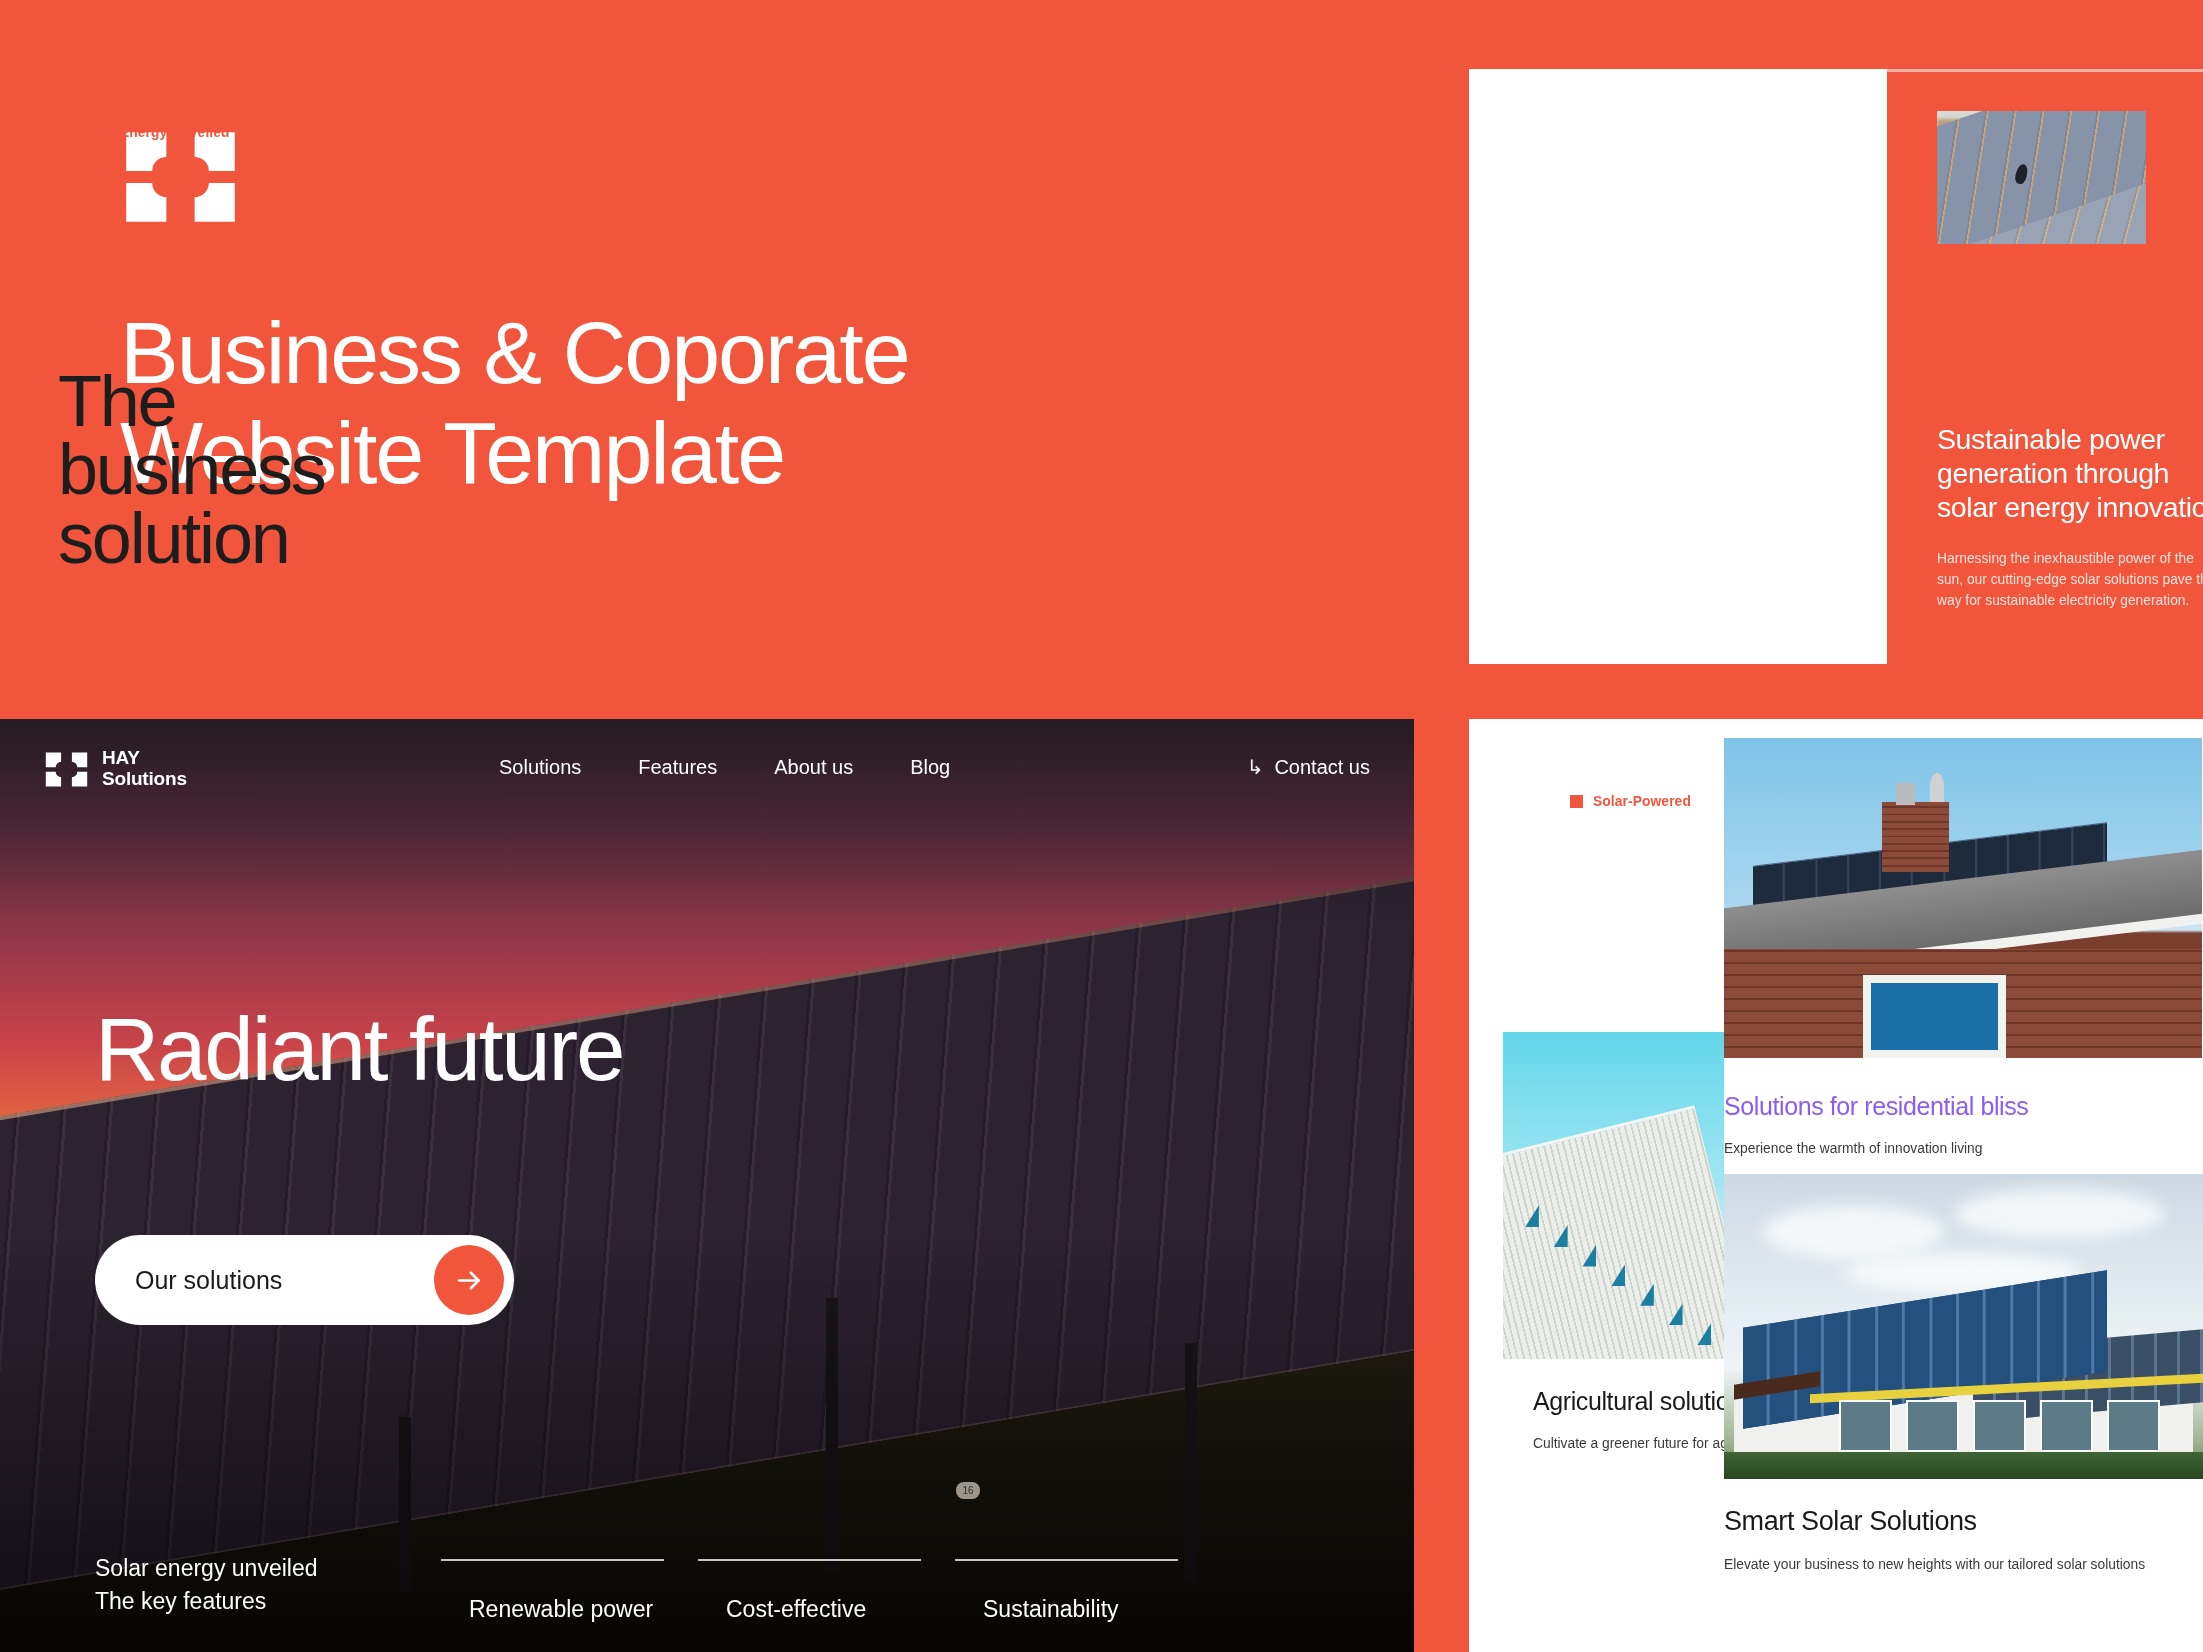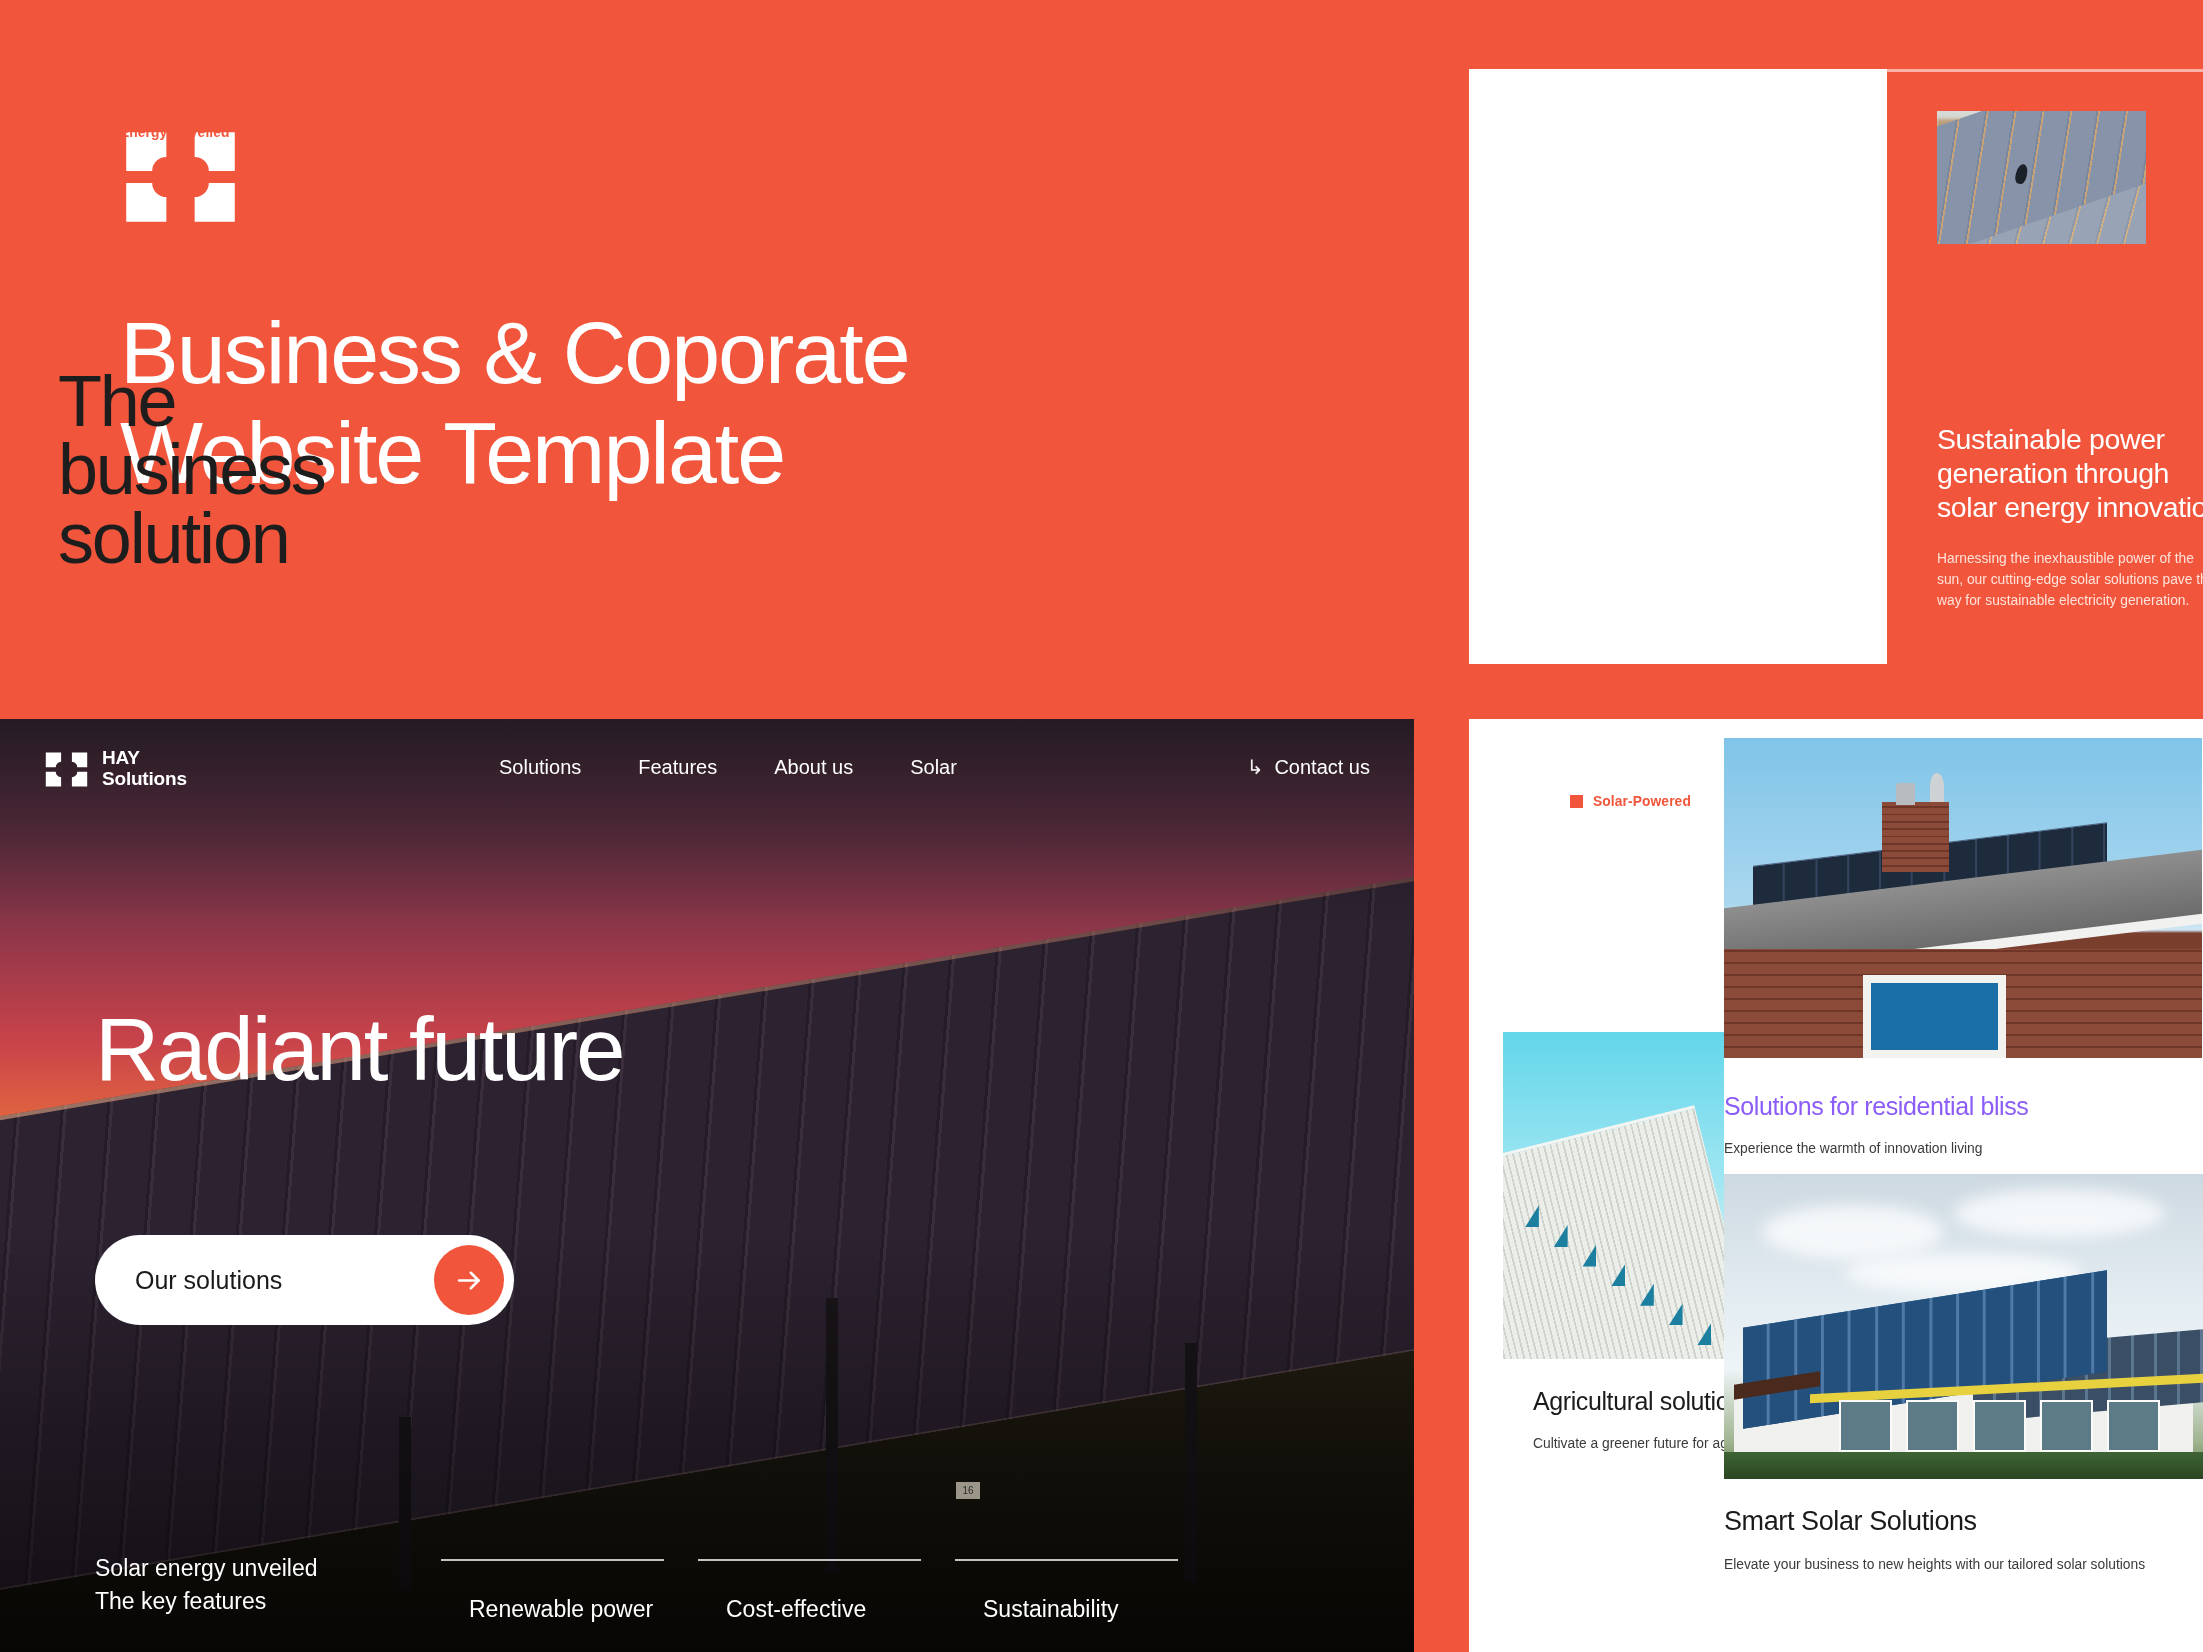--- a/index.html
+++ b/index.html
@@ -94,21 +94,21 @@
   .hero-foot { position:absolute; left:0; top:1552px; width:1414px; z-index:4; display:flex; }
   .hf-left { width:441px; padding-left:95px; color:#ffffff; font-size:23px; line-height:1.42; }
   .hf-left span { display:block; }
   .hf-cols { flex:1; display:flex; gap:0; padding-top:7.3px; }
   .hf-col { width:257px; }
   .hf-rule { width:223px; height:1.8px; background:#e8e3df; opacity:.85; }
   .hf-col-label { margin-top:35px; color:#ffffff; font-size:23px;margin-left:28px; }
 
   .hero-marker {
     position:absolute; left:956px; top:1482px; width:24px; height:17.4px;
-    background:#9b9689; border-radius:0; z-index:3;
+    background:#9b9689; border-radius:8px; z-index:3;
     font-size:10px; color:#2b2b2b; display:flex; align-items:center; justify-content:center;
   }
 
   
   .sol { position:absolute; left:1469px; top:719px; width:735px; height:934px; background:#ffffff; overflow:hidden; }
   .sol-tag { position:absolute; left:101px; top:75px; }
   .card-a { position:absolute; left:255px; top:19px; width:478px; height:320px; overflow:hidden; background:#bcd8ea; }
   .card-a-title { position:absolute; left:255px; top:373px; font-size:25px; color:#8b5cf6; letter-spacing:-0.4px; }
   .card-a-sub { position:absolute; left:255px; top:422px; font-size:13.8px; color:#3a3a3a; }
   .card-b { position:absolute; left:34px; top:313px; width:221px; height:327px; overflow:hidden; background:#7fd9e8; }
@@ -295,21 +295,21 @@
         <span class="nav-logo-txt">
           <span>HAY</span>
           <span>Solutions</span>
         </span>
       </div>
 
       <div class="nav-links">
         <a href="#">Solutions</a>
         <a href="#">Features</a>
         <a href="#">About us</a>
-        <a href="#">Solar</a>
+        <a href="#">Blog</a>
       </div>
 
       <div class="nav-contact">
         <span class="hook">↳</span>
         <span>Contact us</span>
       </div>
     </nav>
   </section>
 
   <h2 class="hero-h1">

